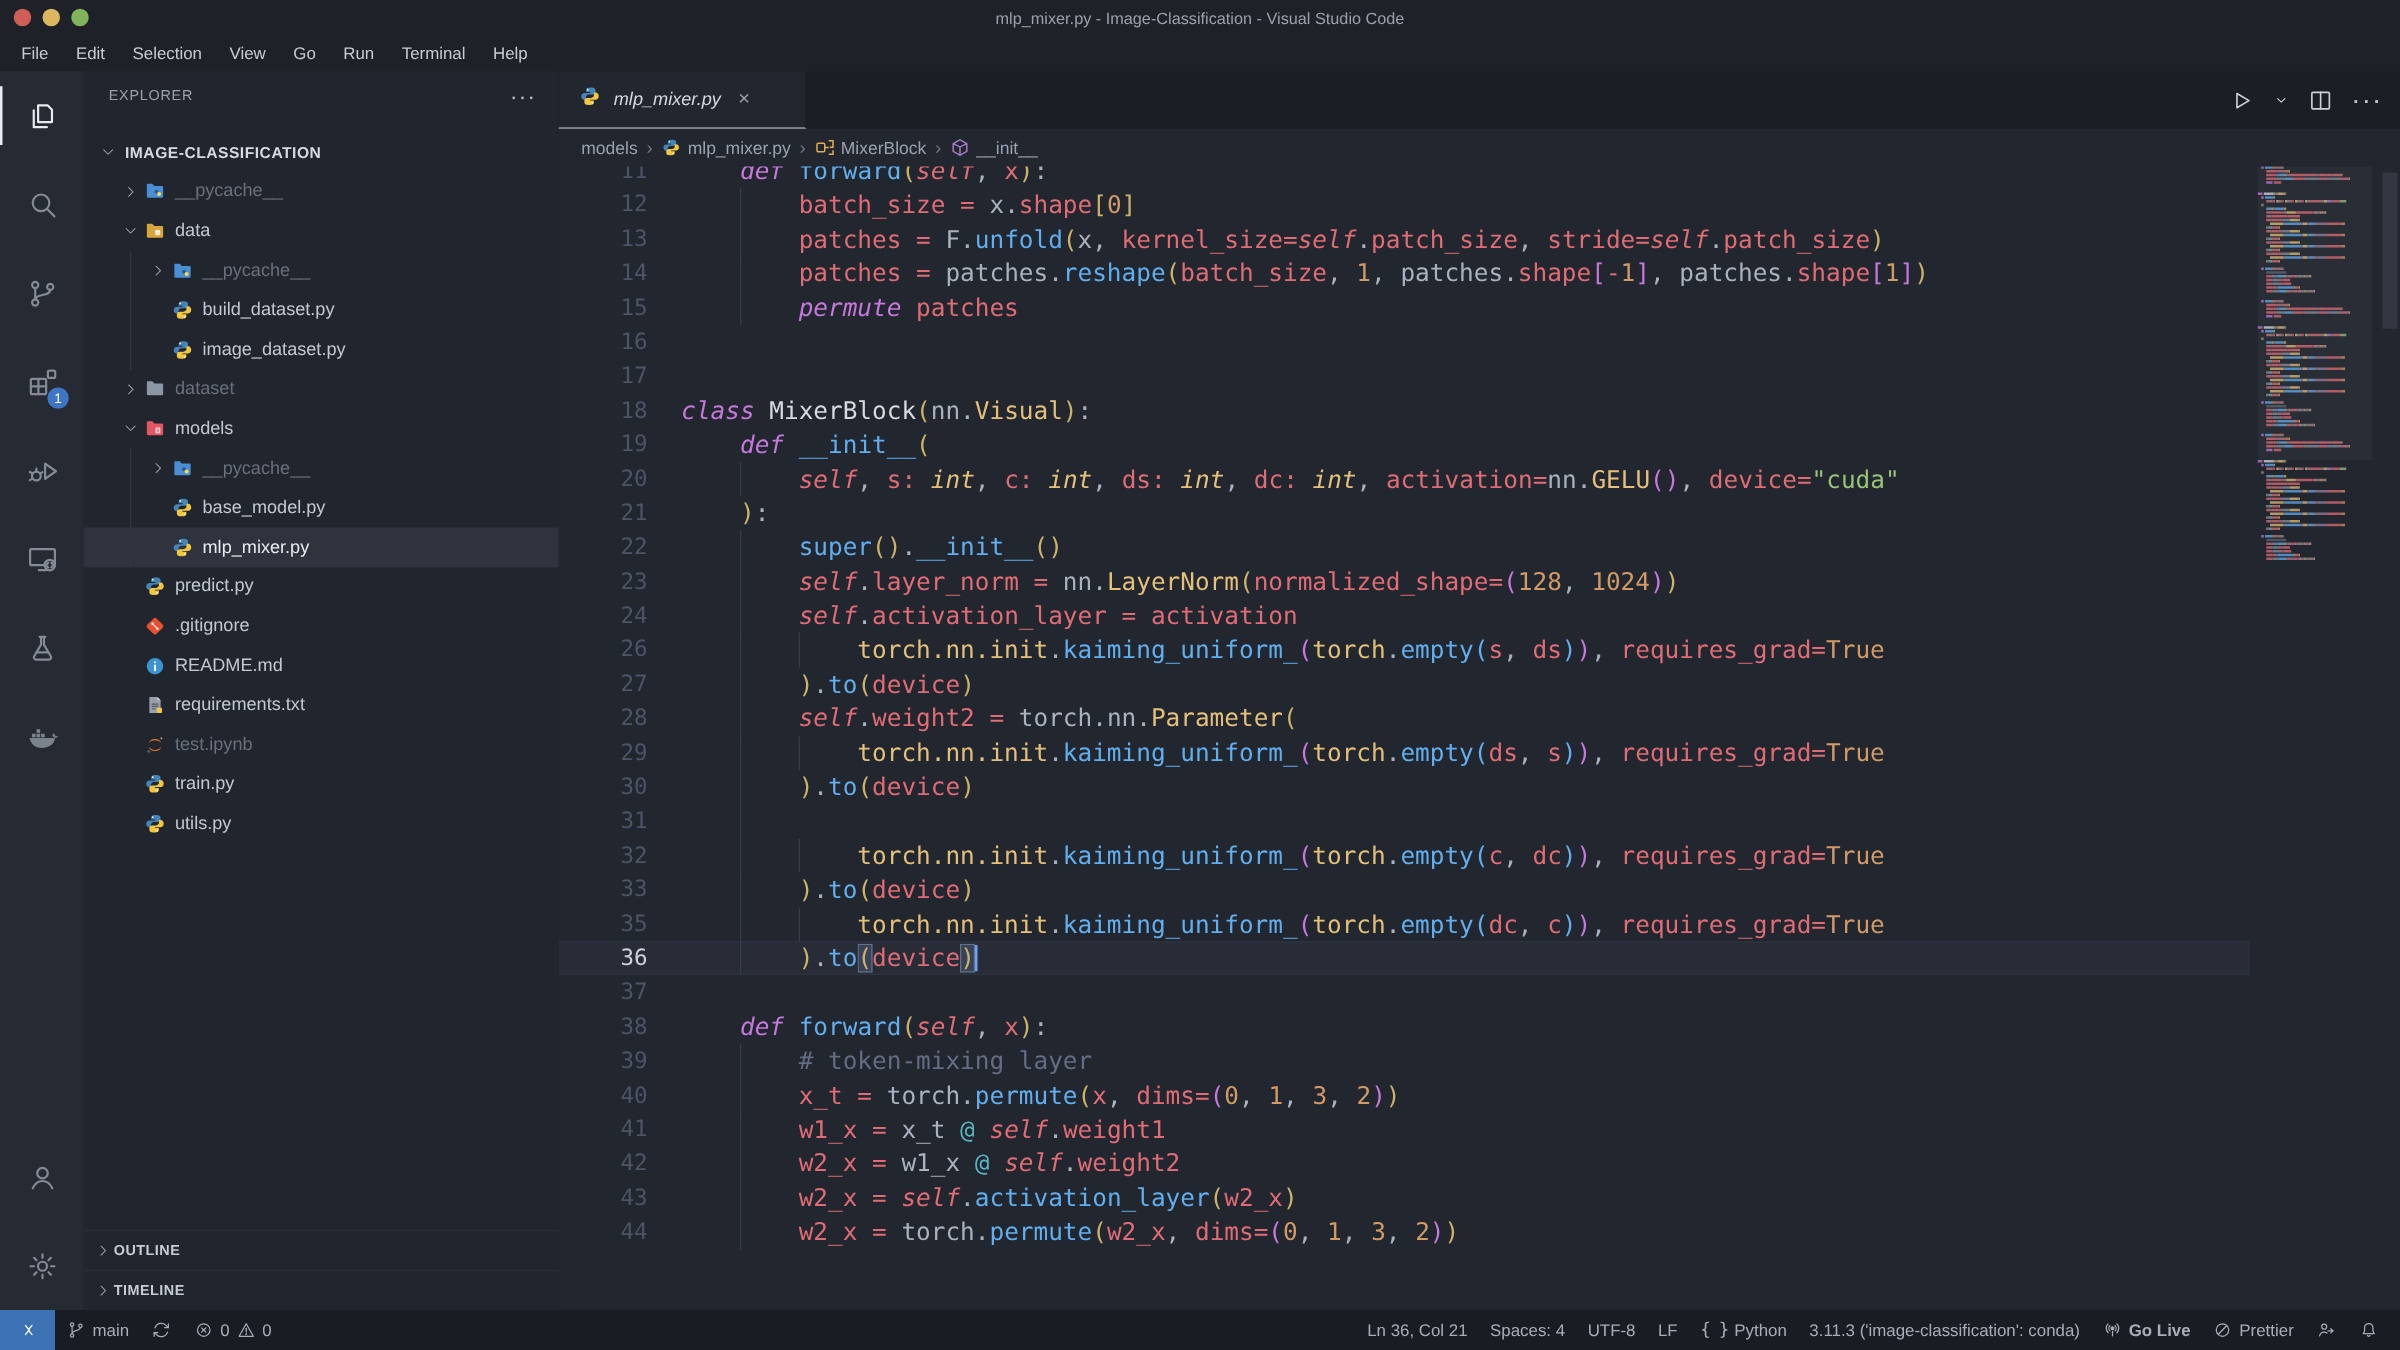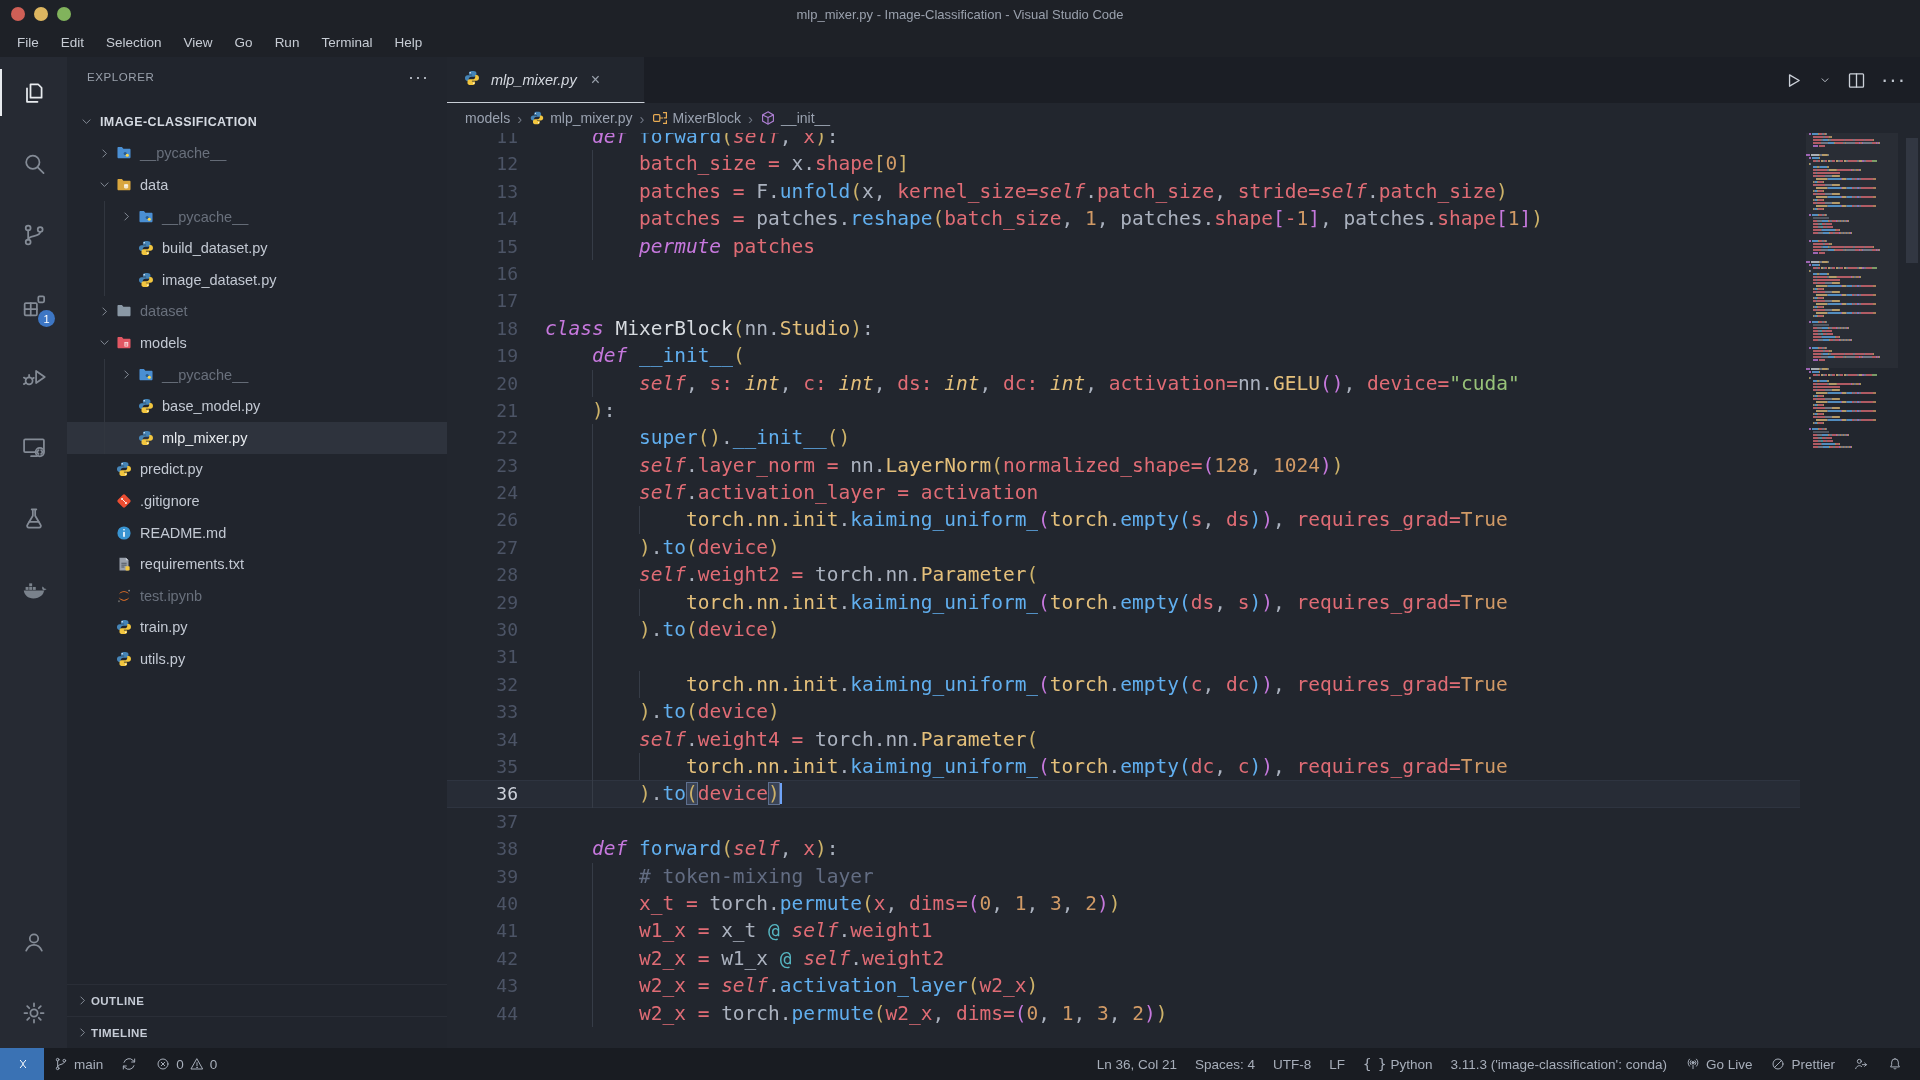--- a/index.html
+++ b/index.html
@@ -526,36 +526,35 @@
     </div>
   <div id="codewrap">
     <div id="code-lines">
         <div class="cl"><span class="ln">11</span><span class="ct"><span class="p">    </span><span class="k">def</span><span class="p"> </span><span class="f">forward</span><span class="b1">(</span><span class="s">self</span><span class="p">, </span><span class="v">x</span><span class="b1">)</span><span class="p">:</span></span></div>
         <div class="cl"><span class="ln">12</span><span class="ct"><span class="p">        </span><span class="v">batch_size</span><span class="o"> = </span><span class="p">x.</span><span class="v">shape</span><span class="b1">[</span><span class="n">0</span><span class="b1">]</span></span><span class="ig" style="left: 144.88px;"></span></div>
         <div class="cl"><span class="ln">13</span><span class="ct"><span class="p">        </span><span class="v">patches</span><span class="o"> = </span><span class="p">F.</span><span class="f">unfold</span><span class="b1">(</span><span class="p">x, </span><span class="v">kernel_size</span><span class="o">=</span><span class="s">self</span><span class="p">.</span><span class="v">patch_size</span><span class="p">, </span><span class="v">stride</span><span class="o">=</span><span class="s">self</span><span class="p">.</span><span class="v">patch_size</span><span class="b1">)</span></span><span class="ig" style="left: 144.88px;"></span></div>
         <div class="cl"><span class="ln">14</span><span class="ct"><span class="p">        </span><span class="v">patches</span><span class="o"> = </span><span class="p">patches.</span><span class="f">reshape</span><span class="b1">(</span><span class="v">batch_size</span><span class="p">, </span><span class="n">1</span><span class="p">, </span><span class="p">patches.</span><span class="v">shape</span><span class="b2">[</span><span class="o">-</span><span class="n">1</span><span class="b2">]</span><span class="p">, </span><span class="p">patches.</span><span class="v">shape</span><span class="b2">[</span><span class="n">1</span><span class="b2">]</span><span class="b1">)</span></span><span class="ig" style="left: 144.88px;"></span></div>
         <div class="cl"><span class="ln">15</span><span class="ct"><span class="p">        </span><span class="k">permute</span><span class="p"> </span><span class="v">patches</span></span><span class="ig" style="left: 144.88px;"></span></div>
         <div class="cl"><span class="ln">16</span><span class="ct"></span></div>
         <div class="cl"><span class="ln">17</span><span class="ct"></span></div>
-        <div class="cl"><span class="ln">18</span><span class="ct"><span class="k">class</span><span class="p"> </span><span class="w">MixerBlock</span><span class="b1">(</span><span class="p">nn.</span><span class="y">Studio</span><span class="b1">)</span><span class="p">:</span></span></div>
+        <div class="cl"><span class="ln">18</span><span class="ct"><span class="k">class</span><span class="p"> </span><span class="w">MixerBlock</span><span class="b1">(</span><span class="p">nn.</span><span class="y">Visual</span><span class="b1">)</span><span class="p">:</span></span></div>
         <div class="cl"><span class="ln">19</span><span class="ct"><span class="p">    </span><span class="k">def</span><span class="p"> </span><span class="f">__init__</span><span class="b1">(</span></span></div>
         <div class="cl"><span class="ln">20</span><span class="ct"><span class="p">        </span><span class="s">self</span><span class="p">, </span><span class="v">s</span><span class="o">:</span><span class="p"> </span><span class="ty">int</span><span class="p">, </span><span class="v">c</span><span class="o">:</span><span class="p"> </span><span class="ty">int</span><span class="p">, </span><span class="v">ds</span><span class="o">:</span><span class="p"> </span><span class="ty">int</span><span class="p">, </span><span class="v">dc</span><span class="o">:</span><span class="p"> </span><span class="ty">int</span><span class="p">, </span><span class="v">activation</span><span class="o">=</span><span class="p">nn.</span><span class="y">GELU</span><span class="b2">()</span><span class="p">, </span><span class="v">device</span><span class="o">=</span><span class="st">"cuda"</span></span><span class="ig" style="left: 144.88px;"></span></div>
         <div class="cl"><span class="ln">21</span><span class="ct"><span class="p">    </span><span class="b1">)</span><span class="p">:</span></span></div>
         <div class="cl"><span class="ln">22</span><span class="ct"><span class="p">        </span><span class="f">super</span><span class="b1">()</span><span class="p">.</span><span class="f">__init__</span><span class="b1">()</span></span><span class="ig" style="left: 144.88px;"></span></div>
         <div class="cl"><span class="ln">23</span><span class="ct"><span class="p">        </span><span class="s">self</span><span class="p">.</span><span class="v">layer_norm</span><span class="o"> = </span><span class="p">nn.</span><span class="y">LayerNorm</span><span class="b1">(</span><span class="v">normalized_shape</span><span class="o">=</span><span class="b2">(</span><span class="n">128</span><span class="p">, </span><span class="n">1024</span><span class="b2">)</span><span class="b1">)</span></span><span class="ig" style="left: 144.88px;"></span></div>
         <div class="cl"><span class="ln">24</span><span class="ct"><span class="p">        </span><span class="s">self</span><span class="p">.</span><span class="v">activation_layer</span><span class="o"> = </span><span class="v">activation</span></span><span class="ig" style="left: 144.88px;"></span></div>
         <div class="cl"><span class="ln">26</span><span class="ct"><span class="p">            </span><span class="y">torch.nn.init</span><span class="p">.</span><span class="f">kaiming_uniform_</span><span class="b2">(</span><span class="y">torch</span><span class="p">.</span><span class="f">empty</span><span class="b3">(</span><span class="v">s</span><span class="p">, </span><span class="v">ds</span><span class="b3">)</span><span class="b2">)</span><span class="p">, </span><span class="v">requires_grad</span><span class="o">=</span><span class="n">True</span></span><span class="ig" style="left: 144.88px;"></span><span class="ig" style="left: 191.76px;"></span></div>
         <div class="cl"><span class="ln">27</span><span class="ct"><span class="p">        </span><span class="b1">)</span><span class="p">.</span><span class="f">to</span><span class="b1">(</span><span class="v">device</span><span class="b1">)</span></span><span class="ig" style="left: 144.88px;"></span></div>
         <div class="cl"><span class="ln">28</span><span class="ct"><span class="p">        </span><span class="s">self</span><span class="p">.</span><span class="v">weight2</span><span class="o"> = </span><span class="p">torch.nn.</span><span class="y">Parameter</span><span class="b1">(</span></span><span class="ig" style="left: 144.88px;"></span></div>
         <div class="cl"><span class="ln">29</span><span class="ct"><span class="p">            </span><span class="y">torch.nn.init</span><span class="p">.</span><span class="f">kaiming_uniform_</span><span class="b2">(</span><span class="y">torch</span><span class="p">.</span><span class="f">empty</span><span class="b3">(</span><span class="v">ds</span><span class="p">, </span><span class="v">s</span><span class="b3">)</span><span class="b2">)</span><span class="p">, </span><span class="v">requires_grad</span><span class="o">=</span><span class="n">True</span></span><span class="ig" style="left: 144.88px;"></span><span class="ig" style="left: 191.76px;"></span></div>
         <div class="cl"><span class="ln">30</span><span class="ct"><span class="p">        </span><span class="b1">)</span><span class="p">.</span><span class="f">to</span><span class="b1">(</span><span class="v">device</span><span class="b1">)</span></span><span class="ig" style="left: 144.88px;"></span></div>
         <div class="cl"><span class="ln">31</span><span class="ig" style="left: 144.88px;"></span></div>
         <div class="cl"><span class="ln">32</span><span class="ct"><span class="p">            </span><span class="y">torch.nn.init</span><span class="p">.</span><span class="f">kaiming_uniform_</span><span class="b2">(</span><span class="y">torch</span><span class="p">.</span><span class="f">empty</span><span class="b3">(</span><span class="v">c</span><span class="p">, </span><span class="v">dc</span><span class="b3">)</span><span class="b2">)</span><span class="p">, </span><span class="v">requires_grad</span><span class="o">=</span><span class="n">True</span></span><span class="ig" style="left: 144.88px;"></span><span class="ig" style="left: 191.76px;"></span></div>
         <div class="cl"><span class="ln">33</span><span class="ct"><span class="p">        </span><span class="b1">)</span><span class="p">.</span><span class="f">to</span><span class="b1">(</span><span class="v">device</span><span class="b1">)</span></span><span class="ig" style="left: 144.88px;"></span></div>
-        <div class="cl"><span class="ln">34</span><span class="ct"><span class="p">        </span><span class="s">self</span><span class="p">.</span><span class="v">weight4</span><span class="o"> = </span><span class="p">torch.nn.</span><span class="y">Parameter</span><span class="b1">(</span></span><span class="ig" style="left: 144.88px;"></span></div>
         <div class="cl"><span class="ln">35</span><span class="ct"><span class="p">            </span><span class="y">torch.nn.init</span><span class="p">.</span><span class="f">kaiming_uniform_</span><span class="b2">(</span><span class="y">torch</span><span class="p">.</span><span class="f">empty</span><span class="b3">(</span><span class="v">dc</span><span class="p">, </span><span class="v">c</span><span class="b3">)</span><span class="b2">)</span><span class="p">, </span><span class="v">requires_grad</span><span class="o">=</span><span class="n">True</span></span><span class="ig" style="left: 144.88px;"></span><span class="ig" style="left: 191.76px;"></span></div>
         <div class="cl cur"><span class="ln">36</span><span class="ct"><span class="p">        </span><span class="b1">)</span><span class="p">.</span><span class="f">to</span><span class="bm">(</span><span class="v">device</span><span class="bm">)</span><span class="cr"></span></span><span class="ig" style="left: 144.88px;"></span></div>
         <div class="cl"><span class="ln">37</span><span class="ct"></span></div>
         <div class="cl"><span class="ln">38</span><span class="ct"><span class="p">    </span><span class="k">def</span><span class="p"> </span><span class="f">forward</span><span class="b1">(</span><span class="s">self</span><span class="p">, </span><span class="v">x</span><span class="b1">)</span><span class="p">:</span></span></div>
         <div class="cl"><span class="ln">39</span><span class="ct"><span class="p">        </span><span class="c"># token-mixing layer</span></span><span class="ig" style="left: 144.88px;"></span></div>
         <div class="cl"><span class="ln">40</span><span class="ct"><span class="p">        </span><span class="v">x_t</span><span class="o"> = </span><span class="p">torch.</span><span class="f">permute</span><span class="b1">(</span><span class="v">x</span><span class="p">, </span><span class="v">dims</span><span class="o">=</span><span class="b2">(</span><span class="n">0</span><span class="p">, </span><span class="n">1</span><span class="p">, </span><span class="n">3</span><span class="p">, </span><span class="n">2</span><span class="b2">)</span><span class="b1">)</span></span><span class="ig" style="left: 144.88px;"></span></div>
         <div class="cl"><span class="ln">41</span><span class="ct"><span class="p">        </span><span class="v">w1_x</span><span class="o"> = </span><span class="p">x_t</span><span class="at"> @ </span><span class="s">self</span><span class="p">.</span><span class="v">weight1</span></span><span class="ig" style="left: 144.88px;"></span></div>
         <div class="cl"><span class="ln">42</span><span class="ct"><span class="p">        </span><span class="v">w2_x</span><span class="o"> = </span><span class="p">w1_x</span><span class="at"> @ </span><span class="s">self</span><span class="p">.</span><span class="v">weight2</span></span><span class="ig" style="left: 144.88px;"></span></div>
         <div class="cl"><span class="ln">43</span><span class="ct"><span class="p">        </span><span class="v">w2_x</span><span class="o"> = </span><span class="s">self</span><span class="p">.</span><span class="f">activation_layer</span><span class="b1">(</span><span class="v">w2_x</span><span class="b1">)</span></span><span class="ig" style="left: 144.88px;"></span></div>
         <div class="cl"><span class="ln">44</span><span class="ct"><span class="p">        </span><span class="v">w2_x</span><span class="o"> = </span><span class="p">torch.</span><span class="f">permute</span><span class="b1">(</span><span class="v">w2_x</span><span class="p">, </span><span class="v">dims</span><span class="o">=</span><span class="b2">(</span><span class="n">0</span><span class="p">, </span><span class="n">1</span><span class="p">, </span><span class="n">3</span><span class="p">, </span><span class="n">2</span><span class="b2">)</span><span class="b1">)</span></span><span class="ig" style="left: 144.88px;"></span></div>
@@ -744,21 +743,21 @@
       <div class="sb-item">
         <span style="display: flex; align-items: center;">3.11.3 ('image-classification': conda)</span>
       </div>
       <div class="sb-item">
         <span style="display: flex; align-items: center;">
           <svg viewBox="0 0 24 24" fill="none" stroke="currentColor" stroke-width="1.5" stroke-linecap="round" stroke-linejoin="round">
             <circle cx="12" cy="10" r="1.7" fill="currentColor"></circle>
             <path d="M8.9 13.1a4.4 4.4 0 0 1 0-6.2M15.1 6.9a4.4 4.4 0 0 1 0 6.2M6.7 15.3a7.5 7.5 0 0 1 0-10.6M17.3 4.7a7.5 7.5 0 0 1 0 10.6M12 13.5V19"></path>
           </svg>
         </span>
-        <span style="display: flex; align-items: center;">Go Live</span>
+        <span style="display: flex; align-items: center; font-weight: bold;">Go Live</span>
       </div>
       <div class="sb-item">
         <span style="display: flex; align-items: center;">
           <svg viewBox="0 0 24 24" fill="none" stroke="currentColor" stroke-width="1.5" stroke-linecap="round" stroke-linejoin="round">
             <circle cx="12" cy="12" r="7.5"></circle>
             <path d="M6.9 17.1L17.1 6.9"></path>
           </svg>
         </span>
         <span style="display: flex; align-items: center;">Prettier</span>
       </div>

